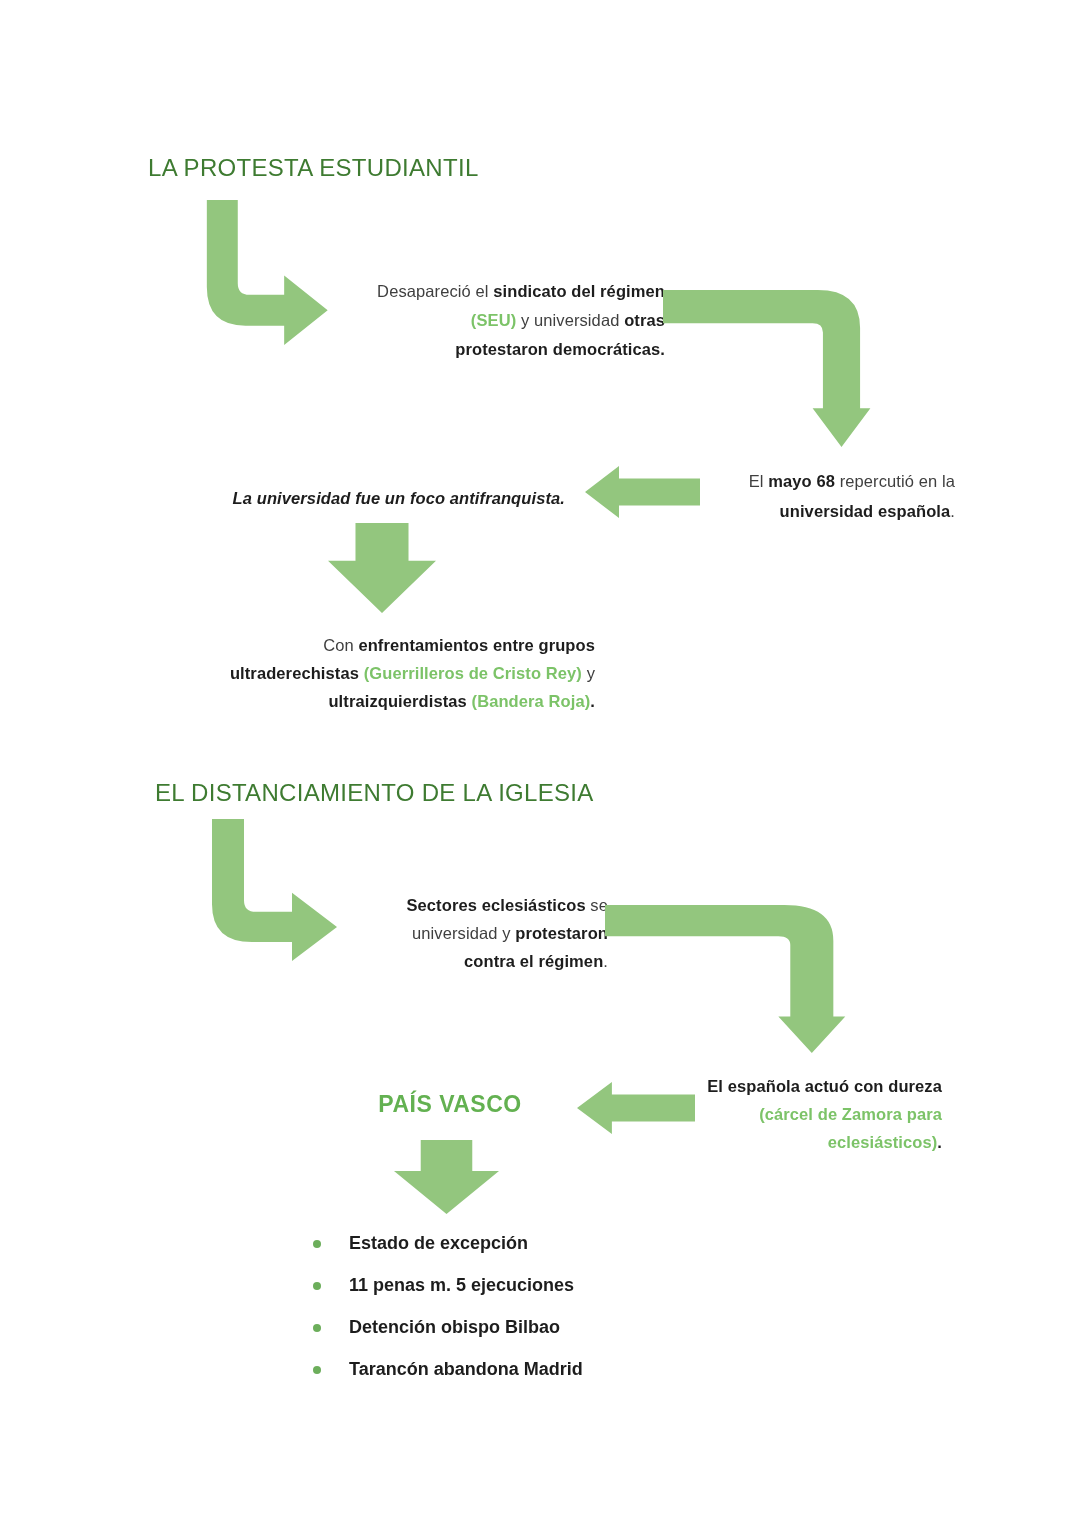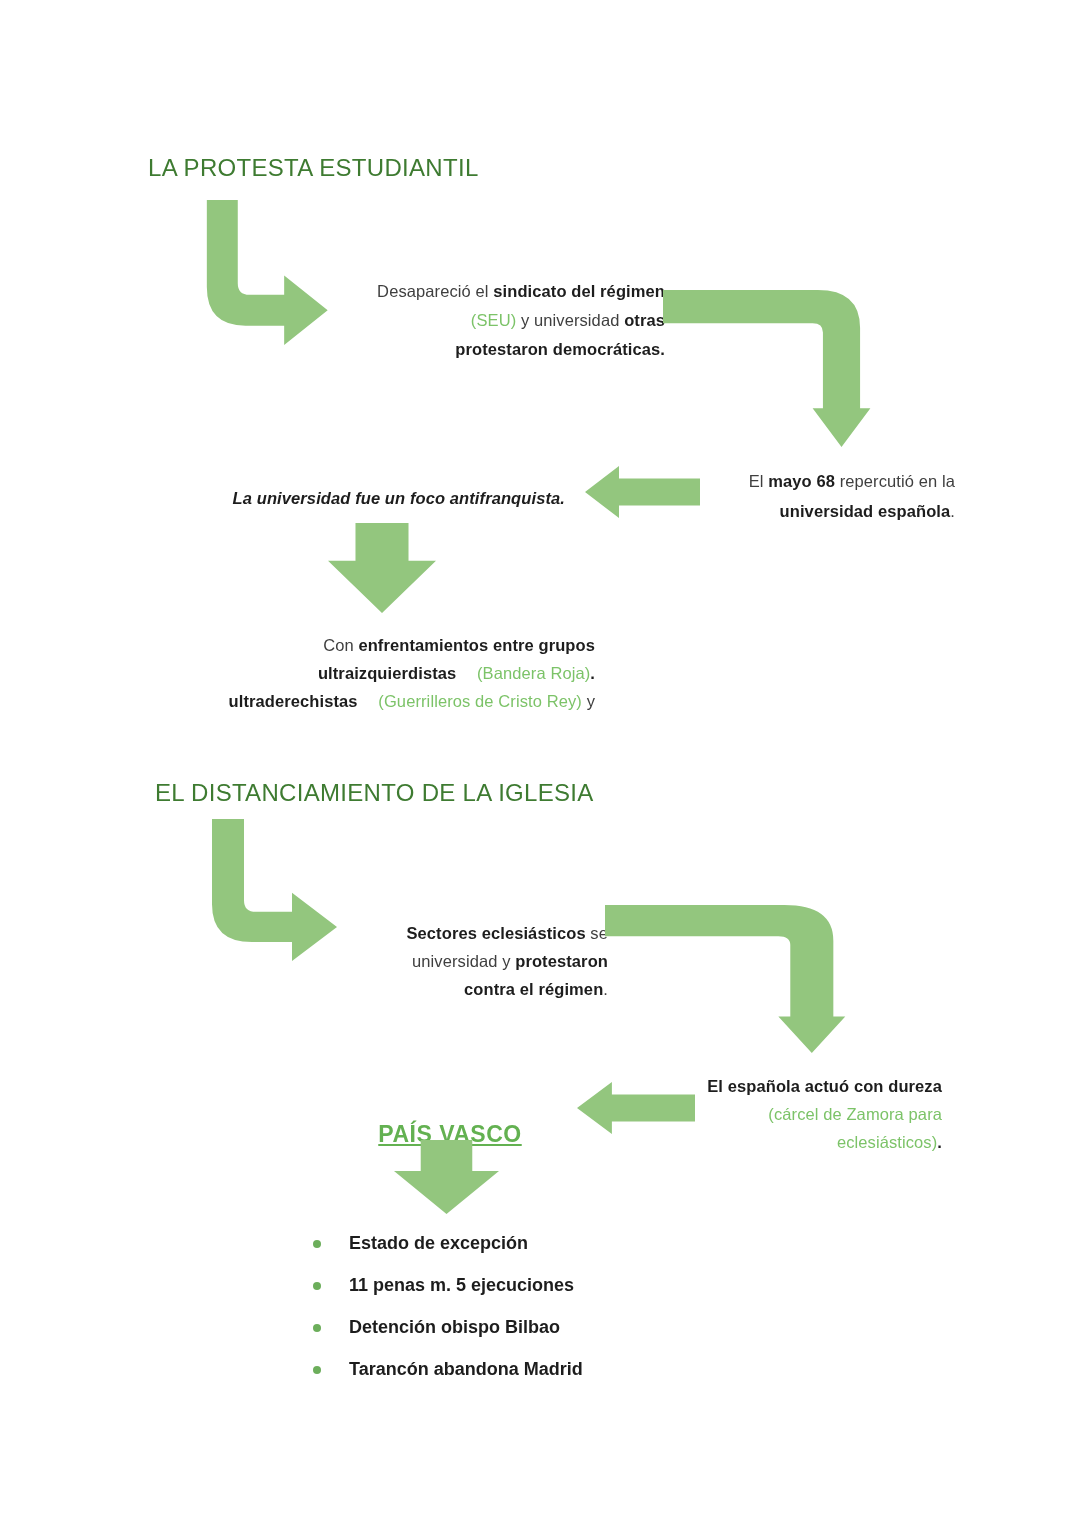--- a/index.html
+++ b/index.html
@@ -15,21 +15,21 @@
     color:var(--heading-green,#3e7b31); white-space:nowrap;
   }
   .tblock {
     text-align:right; font-size:16.5px; letter-spacing:0.1px;
     color:var(--text-dark,#1d1d1d); line-height:29px;
   }
   .lh30 { line-height:30px; }
   .lh28 { line-height:28px; }
   .b { font-weight:700; color:var(--text-dark,#1d1d1d); }
   .r { font-weight:400; color:#3f3f3f; }
-  .g { font-weight:400; color:var(--text-green,#7cc368);margin-left:16px; }
+  .g { font-weight:700; color:var(--text-green,#7cc368); }
   .sub-title {
     margin:0; font-size:23px; font-weight:700; letter-spacing:0.5px;
     color:var(--subheading-green,#63b151); text-align:center; white-space:nowrap;
   }
   .arrow { display:block; }
   .arrow path { fill:var(--arrow-green,#93c67e); }
   ul.blist { list-style:none; margin:0; padding:0; }
   ul.blist li {
     display:flex; align-items:center; margin-bottom:23px;
     font-weight:700; font-size:18px; line-height:19px; color:var(--text-dark,#1d1d1d);
@@ -72,51 +72,51 @@
   <div class="tblock abs" style="left:205px; top:484px; width:360px;font-style:italic;">
     <div><span class="b">La universidad fue un foco antifranquista.</span></div>
   </div>
 
   <svg class="arrow abs" style="left:328px; top:523px;" width="108" height="90" viewBox="0 0 110 100" preserveAspectRatio="none" aria-hidden="true">
     <path d="M28,0 H82 V42 H110 L55,100 L0,42 H28 Z"></path>
   </svg>
 
   <div class="tblock lh28 abs" style="left:175px; top:631px; width:420px;">
     <div><span class="r">Con </span><span class="b">enfrentamientos entre grupos</span></div>
+    <div><span class="b">ultraderechistas </span><span class="g">(Guerrilleros de Cristo Rey)</span><span class="r"> y</span></div>
     <div><span class="b">ultraizquierdistas </span><span class="g">(Bandera Roja)</span><span class="b">.</span></div>
-    <div><span class="b">ultraderechistas </span><span class="g">(Guerrilleros de Cristo Rey)</span><span class="r"> y</span></div>
   </div>
 
   <h1 class="sec-title abs" style="left:155px; top:779px;">EL DISTANCIAMIENTO DE LA IGLESIA</h1>
 
   <svg class="arrow abs" style="left:197px; top:819px;" width="140" height="142" viewBox="0 0 140 150" preserveAspectRatio="none" aria-hidden="true">
     <path d="M15,0 H47 V86 Q47,98 59,98 H95 V78 L140,114 L95,150 V130 H55 Q15,130 15,90 Z"></path>
   </svg>
 
-  <div class="tblock lh28 abs" style="left:368px; top:891px; width:240px;margin-top:28px;">
+  <div class="tblock lh28 abs" style="left:368px; top:891px; width:240px;">
     <div><span class="b">Sectores eclesiásticos</span><span class="r"> se</span></div>
     <div><span class="r">universidad y </span><span class="b">protestaron</span></div>
     <div><span class="b">contra el régimen</span><span class="r">.</span></div>
   </div>
 
   <svg class="arrow abs" style="left:605px; top:905px;" width="263" height="148" viewBox="0 0 220 170" preserveAspectRatio="none" aria-hidden="true">
     <path d="M0,0 H150 Q191,0 191,41 V128 H201 L173,170 L145,128 H155 V46 Q155,36 145,36 H0 Z"></path>
   </svg>
 
   <div class="tblock lh28 abs" style="left:700px; top:1072px; width:242px;">
     <div><span class="b">El española actuó con dureza</span></div>
     <div><span class="g">(cárcel de Zamora para</span></div>
     <div><span class="g">eclesiásticos)</span><span class="b">.</span></div>
   </div>
 
   <svg class="arrow abs" style="left:577px; top:1080px;" width="118" height="56" viewBox="0 0 115 58" preserveAspectRatio="none" aria-hidden="true">
     <path d="M0,29 L34,2 V15 H115 V43 H34 V56 Z"></path>
   </svg>
 
-  <h2 class="sub-title abs" style="left:350px; top:1121px; width:200px;text-decoration:underline;">PAÍS VASCO</h2>
+  <h2 class="sub-title abs" style="left:350px; top:1091px; width:200px;">PAÍS VASCO</h2>
 
   <svg class="arrow abs" style="left:394px; top:1140px;" width="105" height="74" viewBox="0 0 110 100" preserveAspectRatio="none" aria-hidden="true">
     <path d="M28,0 H82 V42 H110 L55,100 L0,42 H28 Z"></path>
   </svg>
 
   <ul class="blist abs" style="left:313px; top:1234px; width:420px;">
     <li>
         <span class="dot"></span>
         <span>Estado de excepción</span>
       </li>

